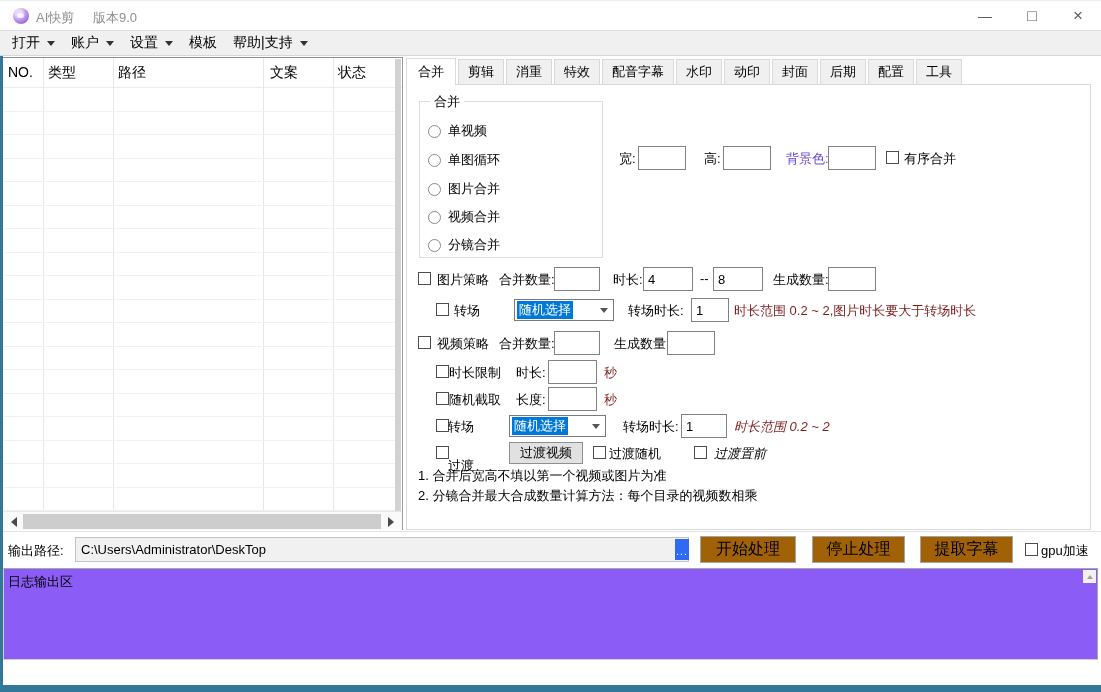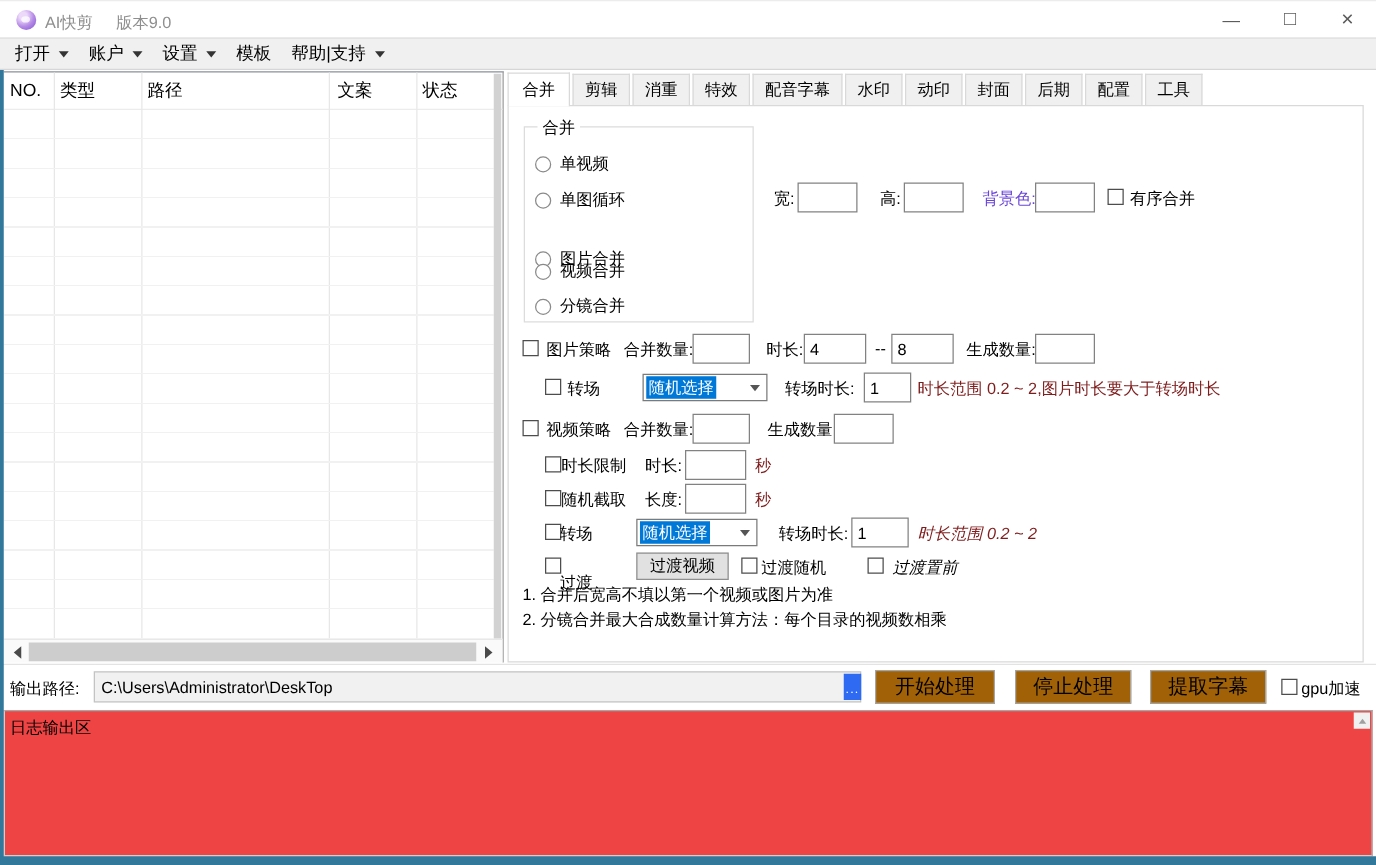--- a/index.html
+++ b/index.html
@@ -73,21 +73,21 @@
   
   .sep531 { position:absolute; left:0; top:531px; width:1101px; height:1px; background:#e3e3e3; }
   .path-input { position:absolute; left:75px; top:537px; width:614px; height:25px; background:#f1f1f1;
                 border:1px solid #c3c3c3; font:13px "Liberation Sans", sans-serif; padding:0 20px 0 5px; outline:none; }
   .browse-btn { position:absolute; left:675px; top:539px; width:14px; height:21px; background:#2e6bf2; color:#fff;
                 font-size:10px; display:flex; align-items:flex-end; justify-content:center; letter-spacing:1px; padding-bottom:3px; }
   .bigbtn { position:absolute; top:536px; height:27px; background:#a16207; border:1px solid #a5a5a5; font-size:16px;
             display:flex; align-items:center; justify-content:center; font-family:"Liberation Sans", sans-serif; }
 
   
-  #log-panel { position:absolute; left:3px; top:568px; width:1095px; height:117px; background:#ef4444;
+  #log-panel { position:absolute; left:3px; top:568px; width:1095px; height:92px; background:#8b5cf6;
                border:1px solid #a6a6a6; border-left-color:#cfcfcf; border-bottom-color:#cfcfcf; }
   #log-label { position:absolute; left:4px; top:4px; font-size:13px; }
   #log-scroll-up { position:absolute; right:1px; top:1px; width:13px; height:13px; background:#f1f1f1;
                    display:flex; align-items:center; justify-content:center; }
   #log-scroll-up i { width:0; height:0; border-left:3px solid transparent; border-right:3px solid transparent;
                      border-bottom:4px solid #a0a0a0; }
 </style>
 </head>
 <body>
 
@@ -164,21 +164,21 @@
       <span class="group-label">合并</span>
     </div>
     <div class="radio-row" style="top:38px;">
       <span class="radio"></span>
       <span>单视频</span>
     </div>
     <div class="radio-row" style="top:67px;">
       <span class="radio"></span>
       <span>单图循环</span>
     </div>
-    <div class="radio-row" style="top:96px;margin-top:18px;">
+    <div class="radio-row" style="top:96px;">
       <span class="radio"></span>
       <span>图片合并</span>
     </div>
     <div class="radio-row" style="top:124px;">
       <span class="radio"></span>
       <span>视频合并</span>
     </div>
     <div class="radio-row" style="top:152px;">
       <span class="radio"></span>
       <span>分镜合并</span>

